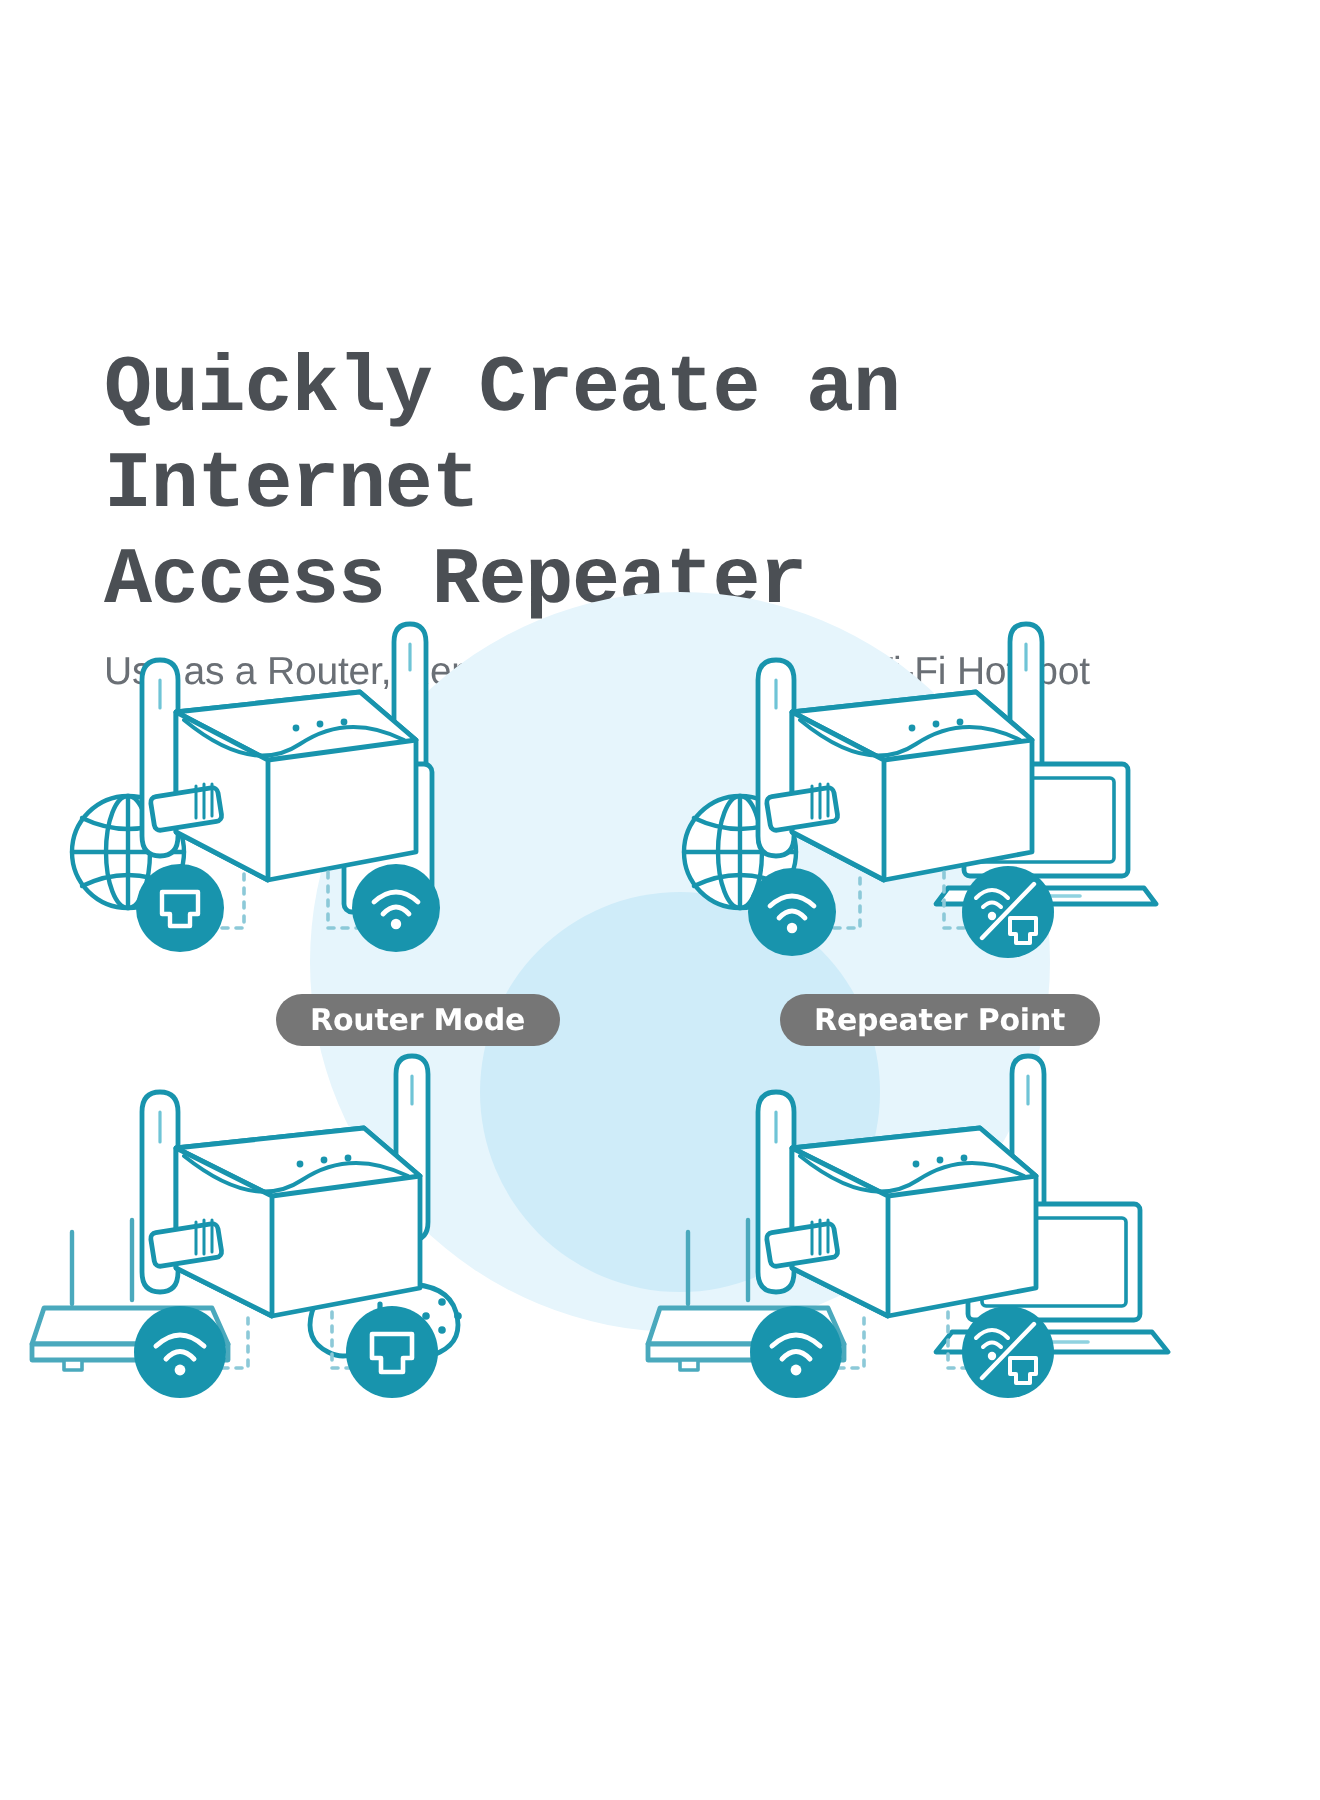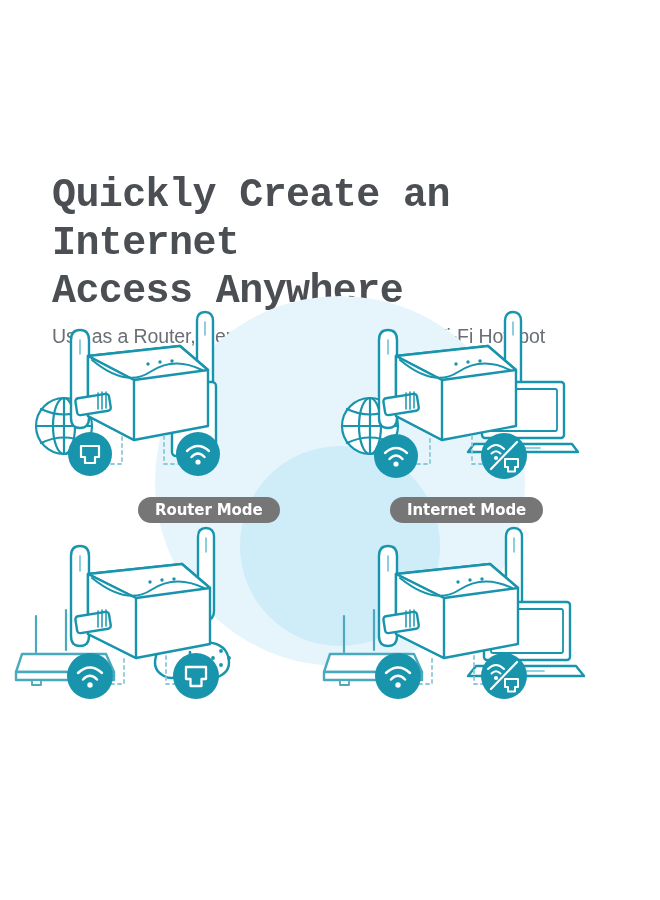--- a/index.html
+++ b/index.html
@@ -116,21 +116,21 @@
   .badge-repeater { left: 60px;  top: 193px; }
 </style>
 </head>
 <body>
 
 <div class="page">
 
   <div class="headline-block">
     <div class="headline">
       <div>Quickly Create an Internet</div>
-      <div>Access Anywhere</div>
+      <div>Access Repeater</div>
     </div>
     <div class="subhead">Use as a Router, Repeater, Access Point or Wi-Fi Hotspot</div>
   </div>
 
   <div class="stage">
 
     <div class="bg-circle-outer"></div>
     <div class="bg-circle-inner"></div>
 
     <div class="panels">
@@ -279,21 +279,21 @@
               <path d="M-16 -7 Q-8 -15 0 -7"></path>
               <path d="M-12.5 -2.5 Q-8 -7 -3.5 -2.5"></path>
             </g>
             <circle cx="-8" cy="2" r="2.1" fill="#ffffff"></circle>
             <line x1="13" y1="-14" x2="-13" y2="13" stroke="#ffffff" stroke-width="2.2" stroke-linecap="round"></line>
             <g fill="none" stroke="#ffffff" stroke-width="2" stroke-linejoin="round">
               <path d="M1 3 L14 3 L14 11 L11 11 L11 15.5 L4 15.5 L4 11 L1 11 Z"></path>
             </g>
           </g>
         </svg>
-        <div class="badge badge-repeater">Internet Mode</div>
+        <div class="badge badge-repeater">Repeater Point</div>
       </div>
 
       <div class="panel panel-ap">
         <svg viewBox="0 0 300 200" xmlns="http://www.w3.org/2000/svg">
           <g fill="none" stroke="#1894ad" stroke-width="2.4" stroke-linecap="round" stroke-linejoin="round">
 
             <g stroke="#4aa9bd">
               <line x1="26" y1="92" x2="26" y2="128" stroke-width="2.2"></line>
               <line x1="56" y1="86" x2="56" y2="126" stroke-width="2.2"></line>
               <path d="M12 130 L96 130 L104 148 L6 148 Z" fill="#ffffff"></path>

